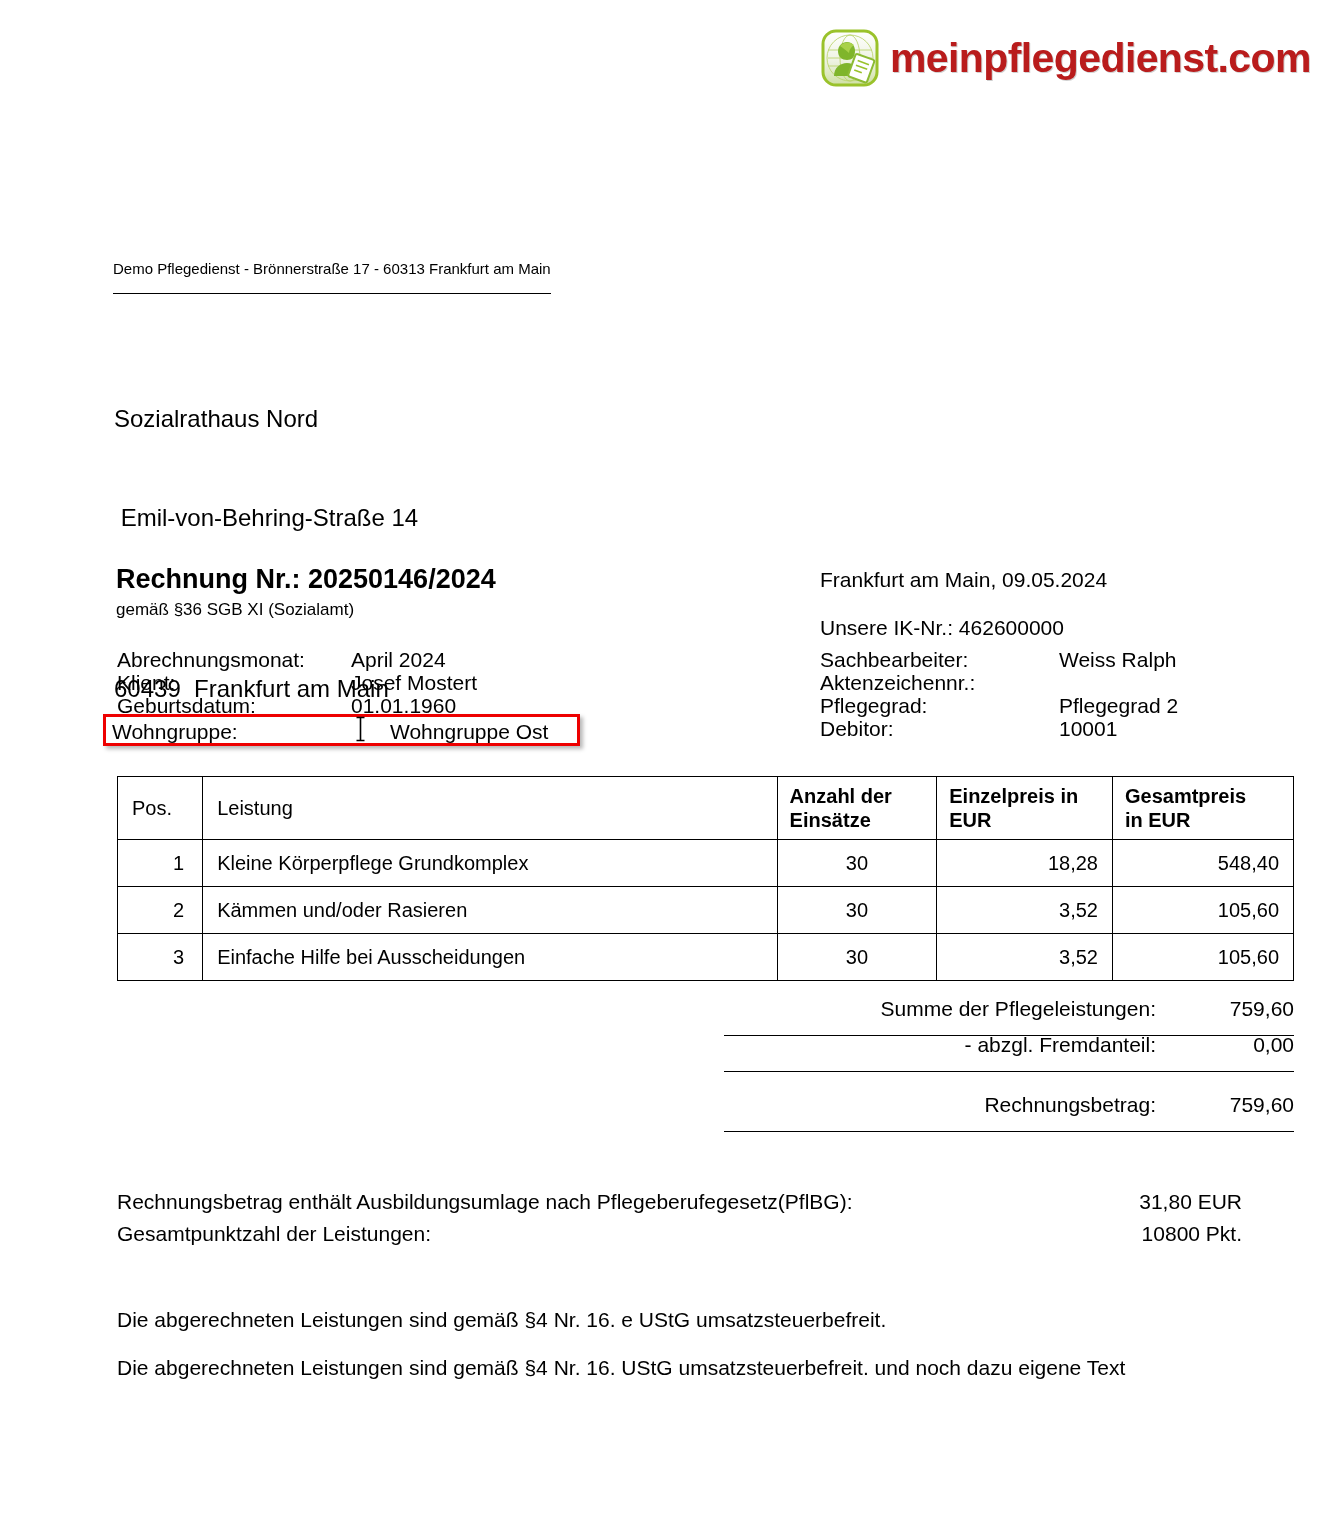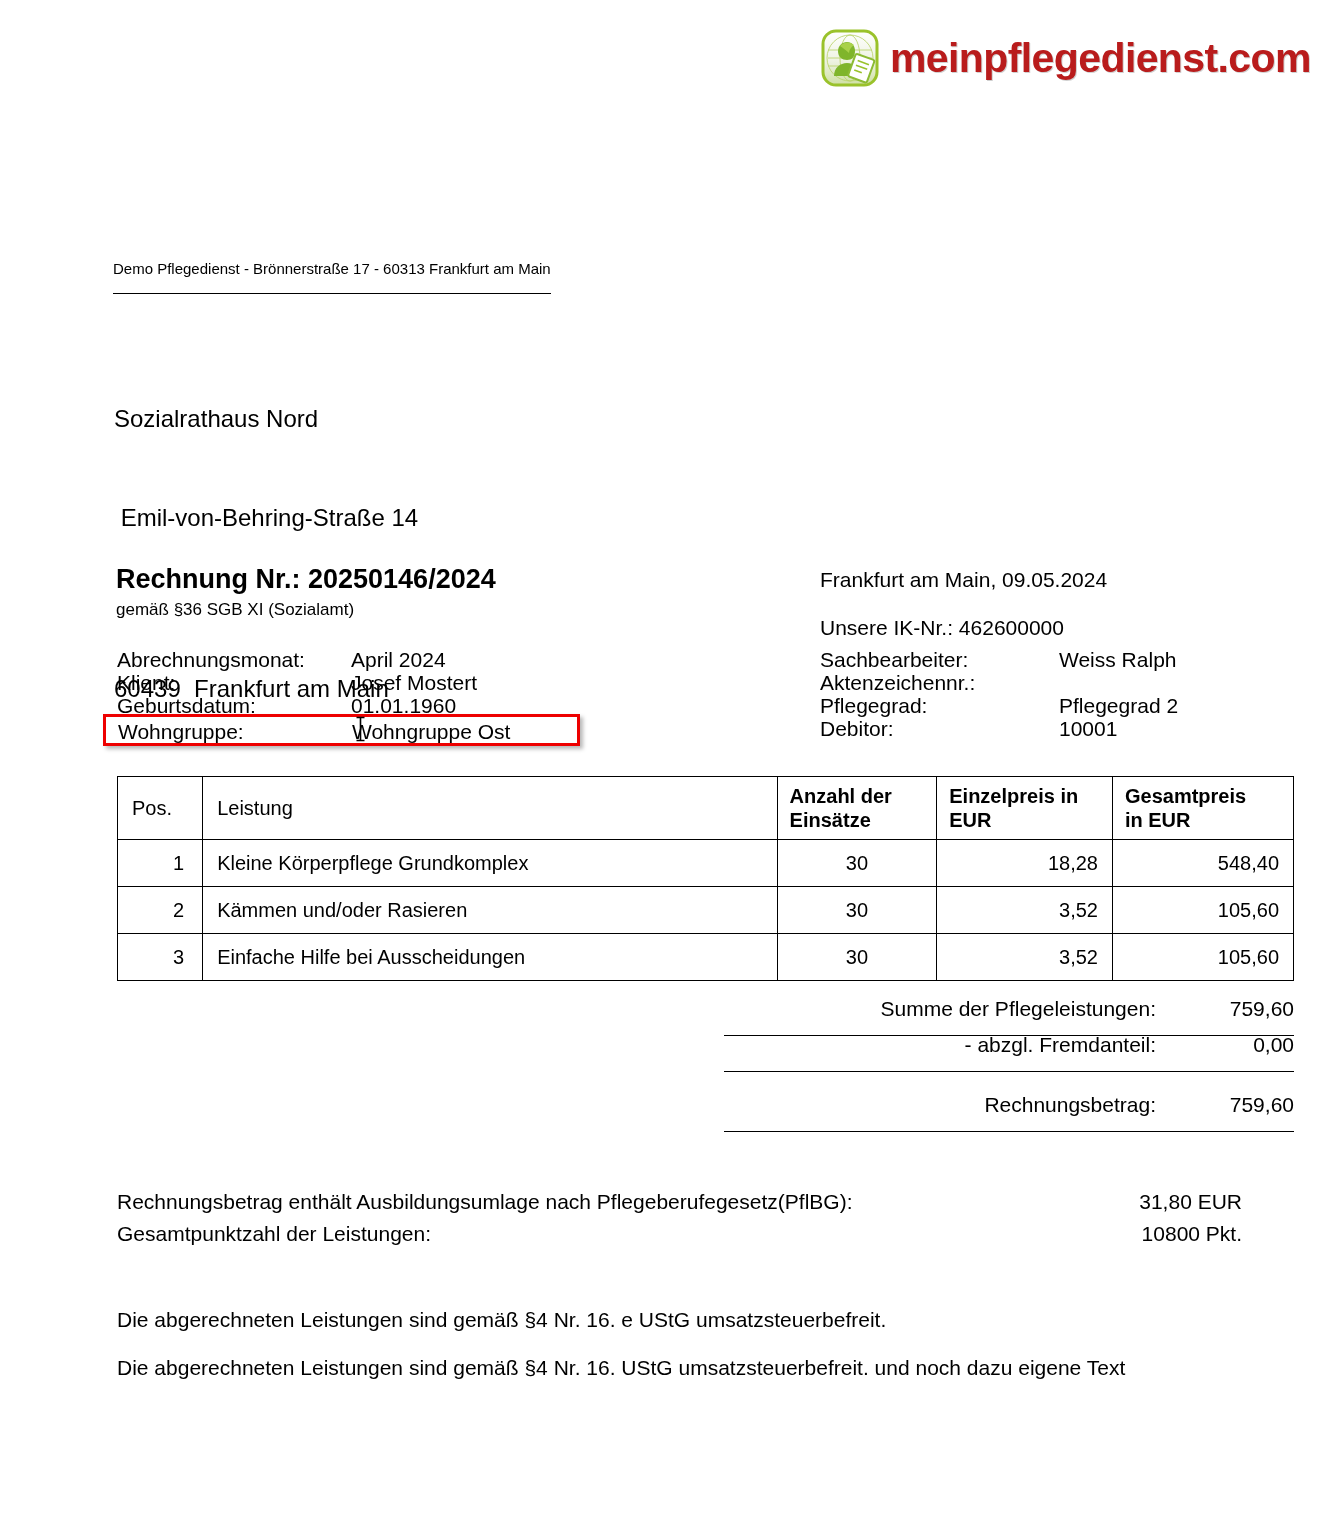--- a/index.html
+++ b/index.html
@@ -114,26 +114,27 @@
     top: 714px;
     width: 477px;
     height: 32px;
     background: #ffffff;
     border: 3px solid #ee0000;
     box-shadow: 3px 3px 4px rgba(0,0,0,0.28);
     box-sizing: border-box;
   }
   .highlight-row {
     position: absolute;
-    left: 12px;
+    left: 6px;
     top: 3px;
     font-size: 21px;
     line-height: 23px;
     display: flex;
     white-space: nowrap;
+    gap: 44px;
   }
   .highlight-row .meta-label { width: 234px; flex: 0 0 234px; }
   .text-caret {
     position: absolute;
     left: 355px;
     top: 716px;
     width: 11px;
     height: 26px;
     pointer-events: none;
   }

